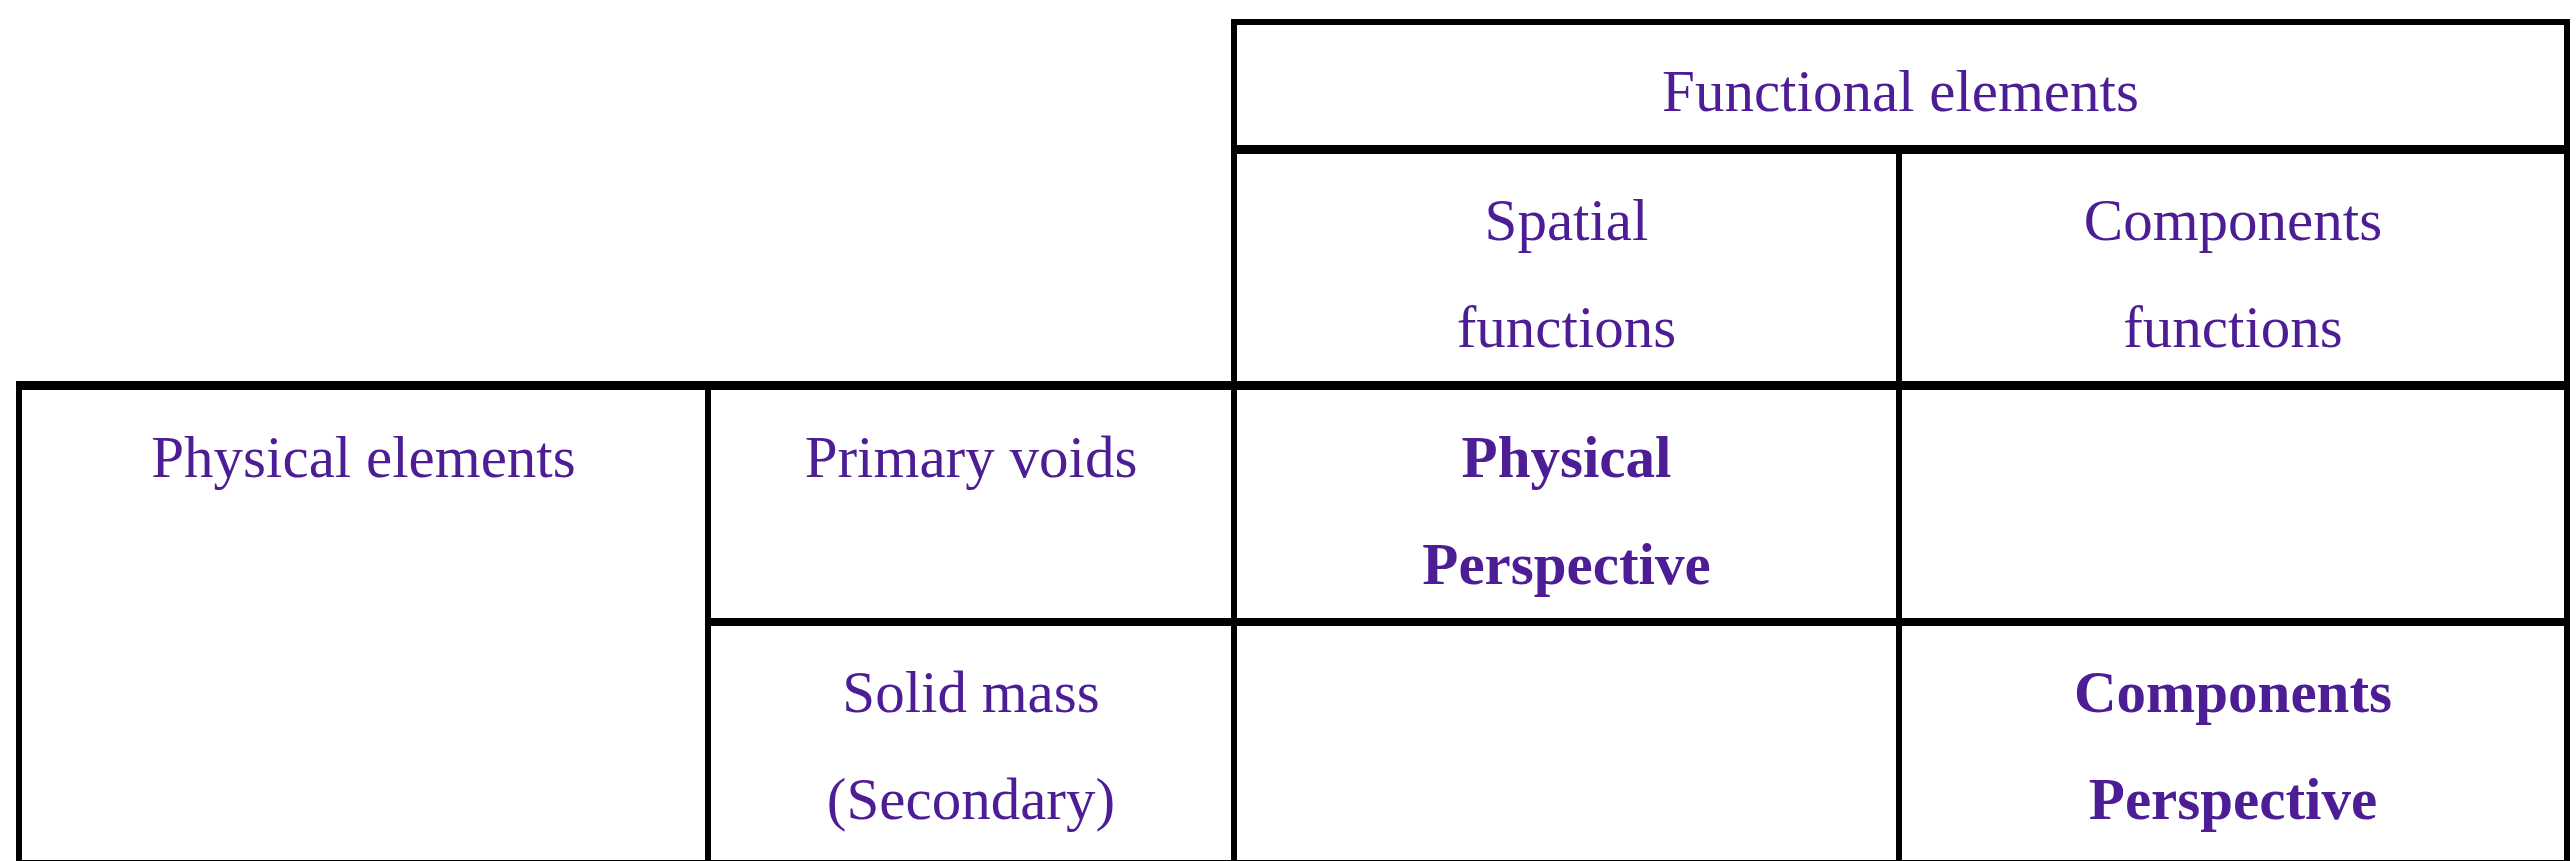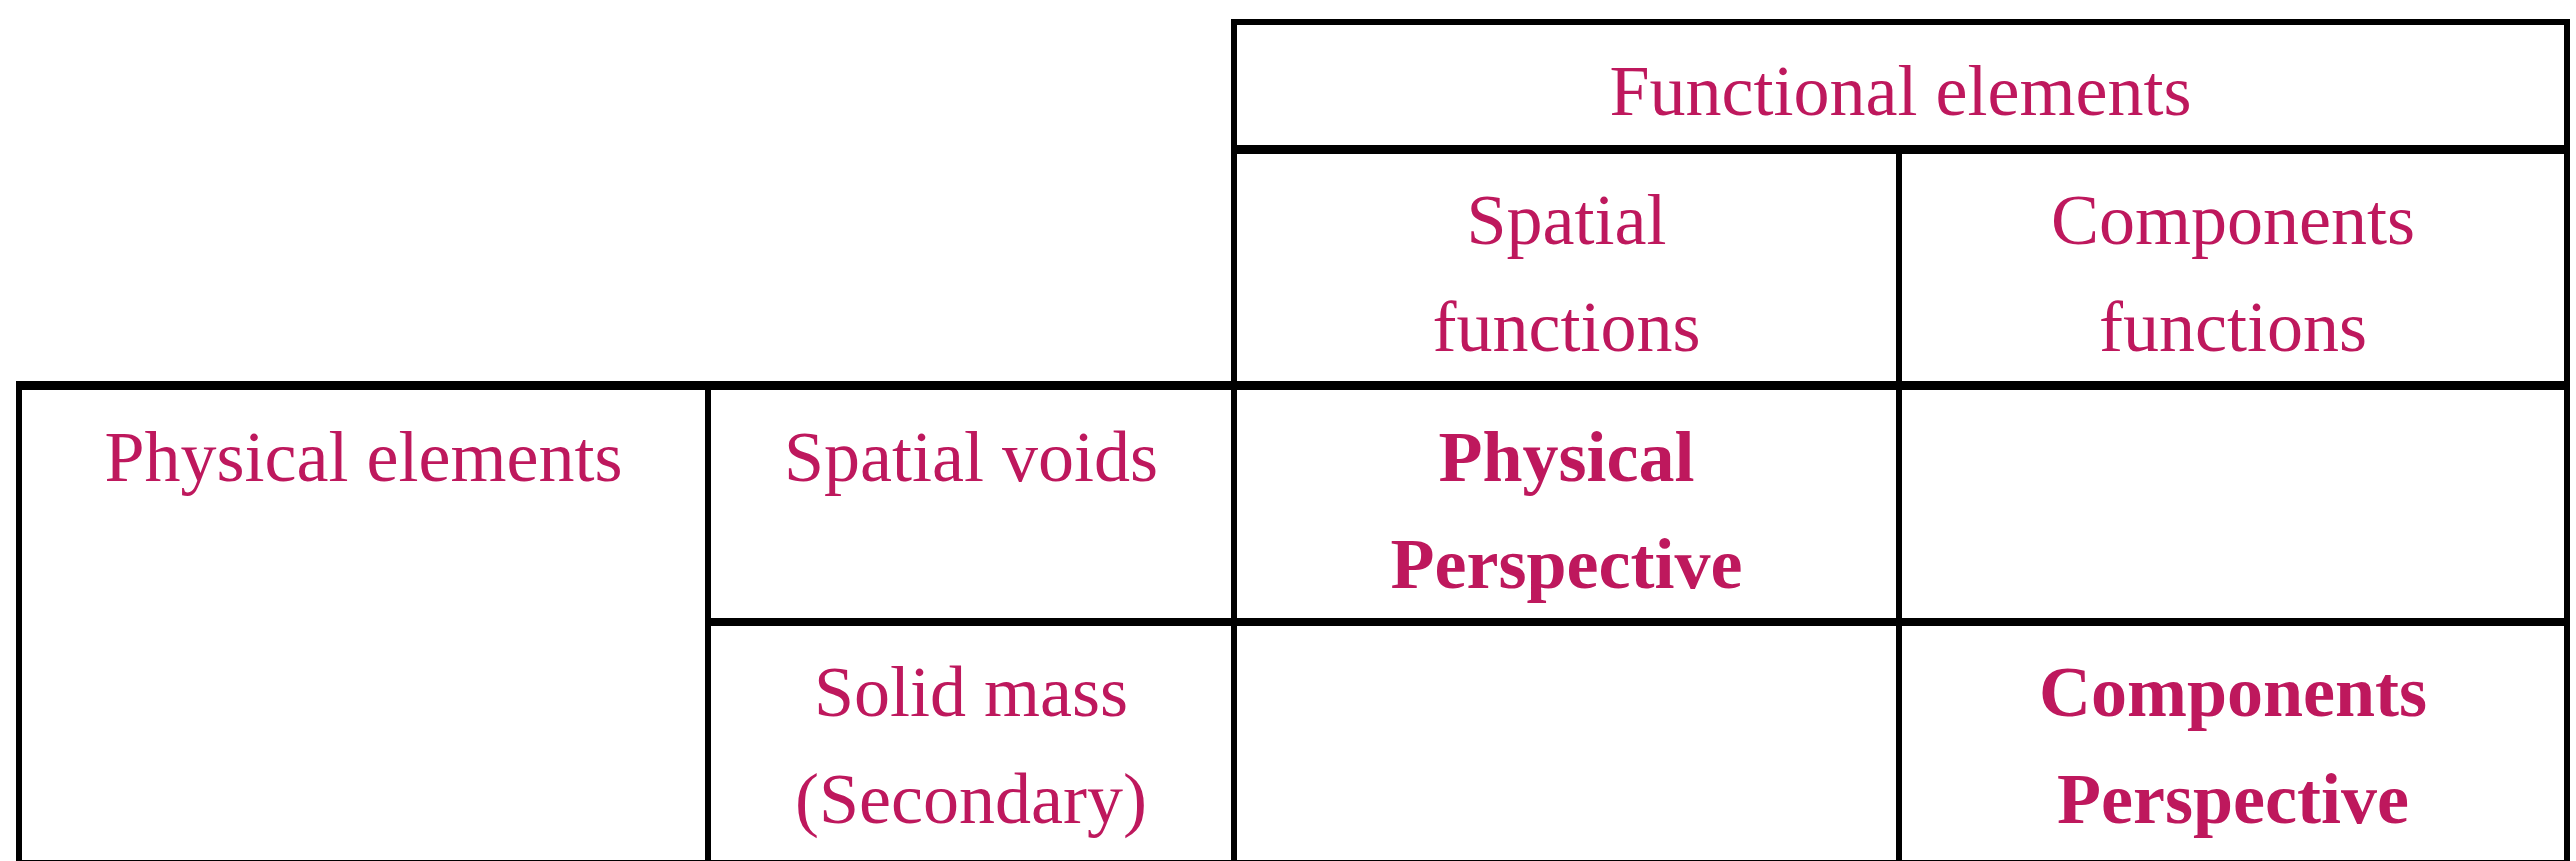--- a/index.html
+++ b/index.html
@@ -15,23 +15,23 @@
     overflow: hidden;
   }
   table.matrix {
     border-collapse: collapse;
     table-layout: fixed;
     margin: 19px 0 0 16px;
     background: #ffffff;
   }
   table.matrix td {
     font-family: "Liberation Serif", "DejaVu Serif", serif;
-    font-size: 72px;
+    font-size: 59px;
     line-height: 107px;
-    color: #be185d;
+    color: #4c1d95;
     text-align: center;
     vertical-align: top;
     padding: 13.2px 0 0 0;
     overflow: hidden;
   }
   
   td.cell { border: 6.6px solid #000000; }
   
   td.spacer { border: none; background: #ffffff; }
   
@@ -69,21 +69,21 @@
         <td class="cell">
           <span class="ln">Components</span>
           <span class="ln">functions</span>
         </td>
       </tr>
       <tr class="body1" style="height:236px;">
         <td class="cell vmid" rowspan="2">
           <span class="ln">Physical elements</span>
         </td>
         <td class="cell">
-          <span class="ln">Spatial voids</span>
+          <span class="ln">Primary voids</span>
         </td>
         <td class="cell bold">
           <span class="ln">Physical</span>
           <span class="ln">Perspective</span>
         </td>
         <td class="cell">
           <span class="ln"></span>
         </td>
       </tr>
       <tr class="body2" style="height:241px;">

